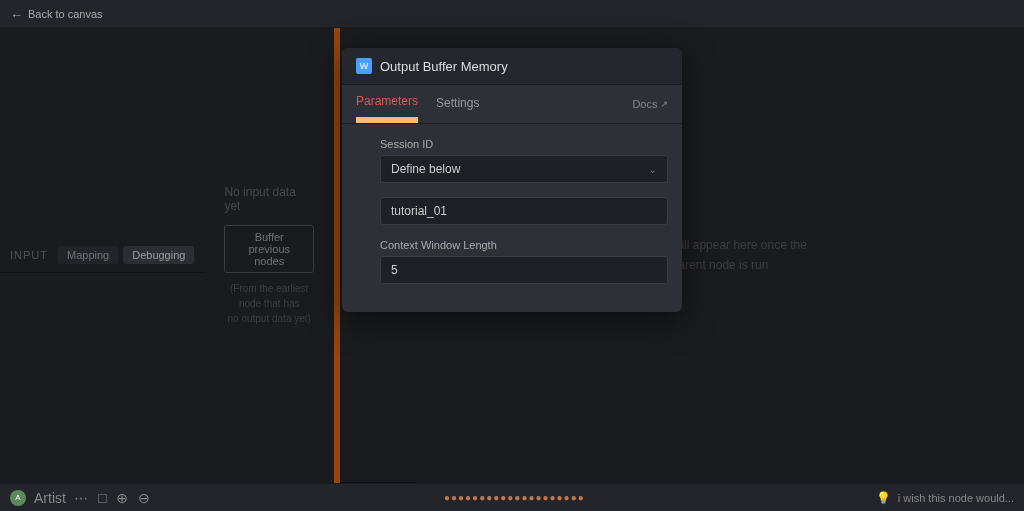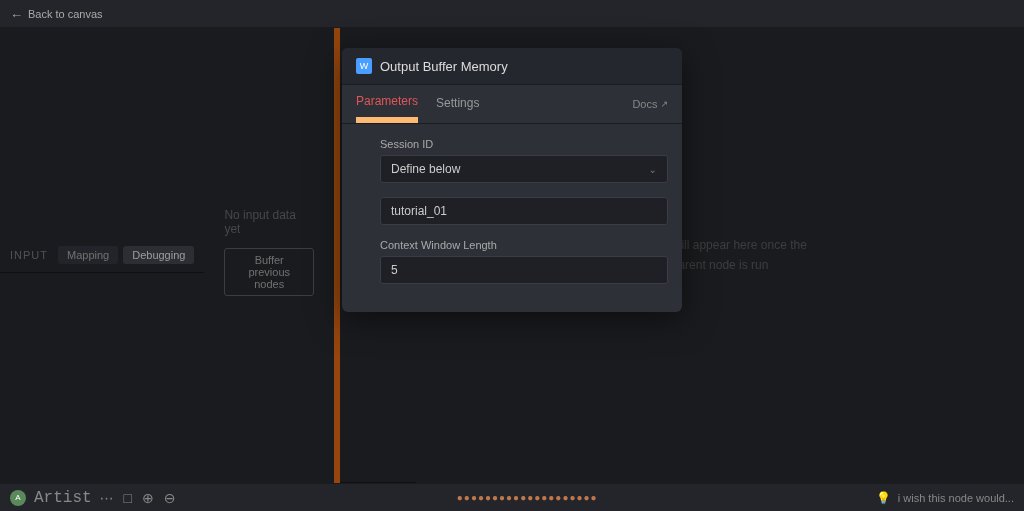--- a/index.html
+++ b/index.html
@@ -296,22 +296,21 @@
       background: #5a8a5a;
       display: flex;
       align-items: center;
       justify-content: center;
       font-size: 8px;
       color: white;
     }
 
     .username {
       color: #888;
-      font-size: 16px;
-      font-family: Liberation Mono, monospace;
+      font-size: 14px;
     }
 
     .dots-menu {
       color: #888;
       cursor: pointer;
       font-size: 14px;
     }
 
     .bottom-center {
       display: flex;
@@ -372,20 +371,21 @@
 
   <div class="left-panel">
     <div class="panel-tabs">
       <span class="panel-label">INPUT</span>
       <button class="tab-btn">Mapping</button>
       <button class="tab-btn active">Debugging</button>
     </div>
     <div class="panel-content">
       <span class="no-input-text">No input data yet</span>
       <button class="execute-btn">Buffer previous nodes</button>
+      <span class="execute-hint">(From the earliest node that has<br>no output data yet)</span>
     </div>
   </div>
 
   <div class="right-panel">
     <div class="output-label-row">
       <span class="panel-label">OUTPUT</span>
     </div>
     <div class="output-content">
       <span class="output-placeholder">Output will appear here once the parent node is run</span>
     </div>

